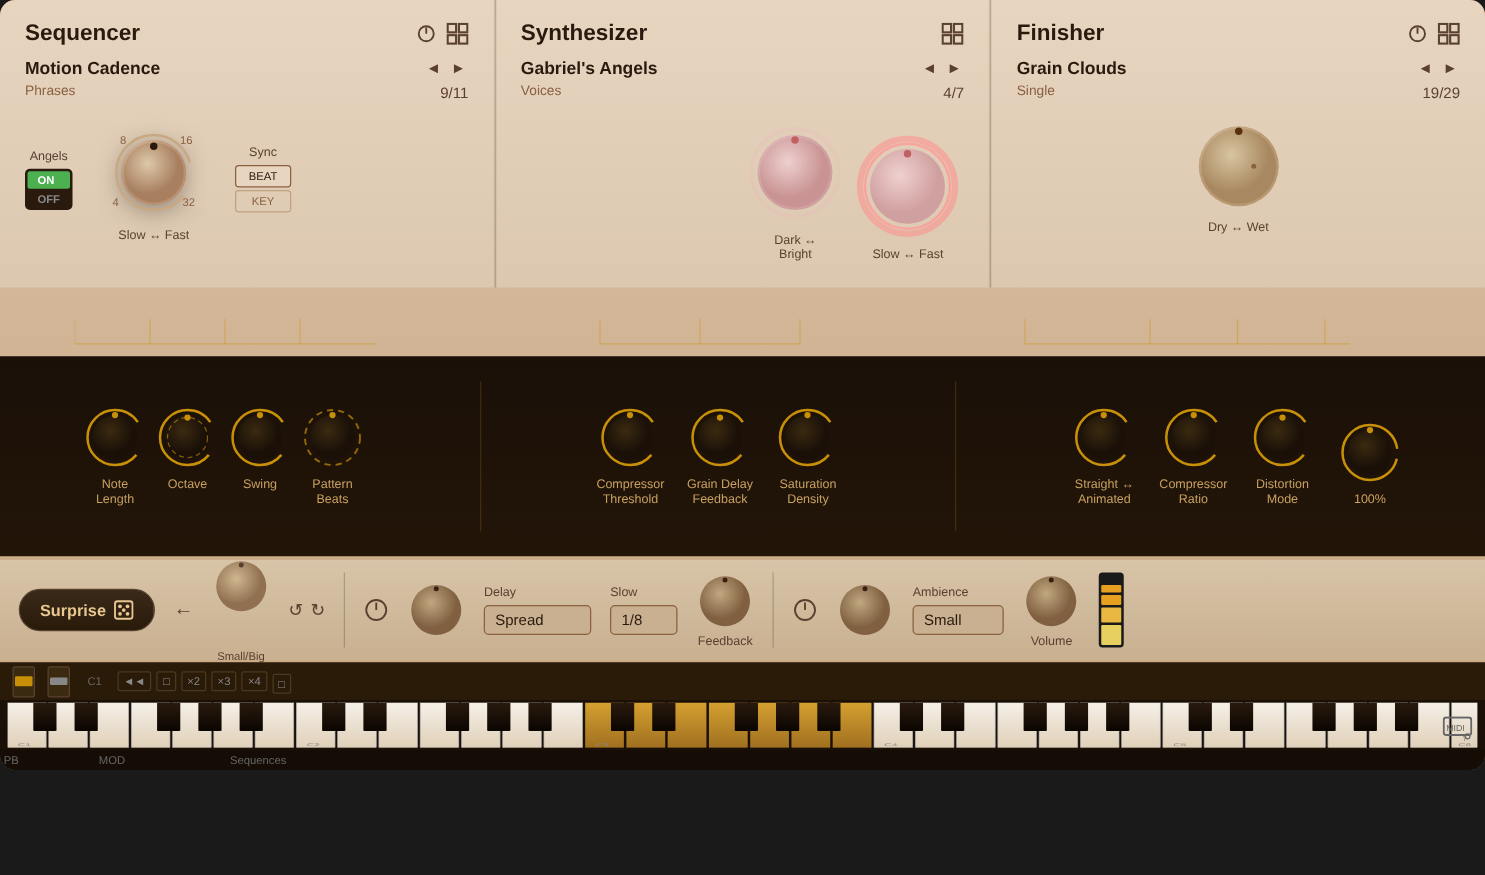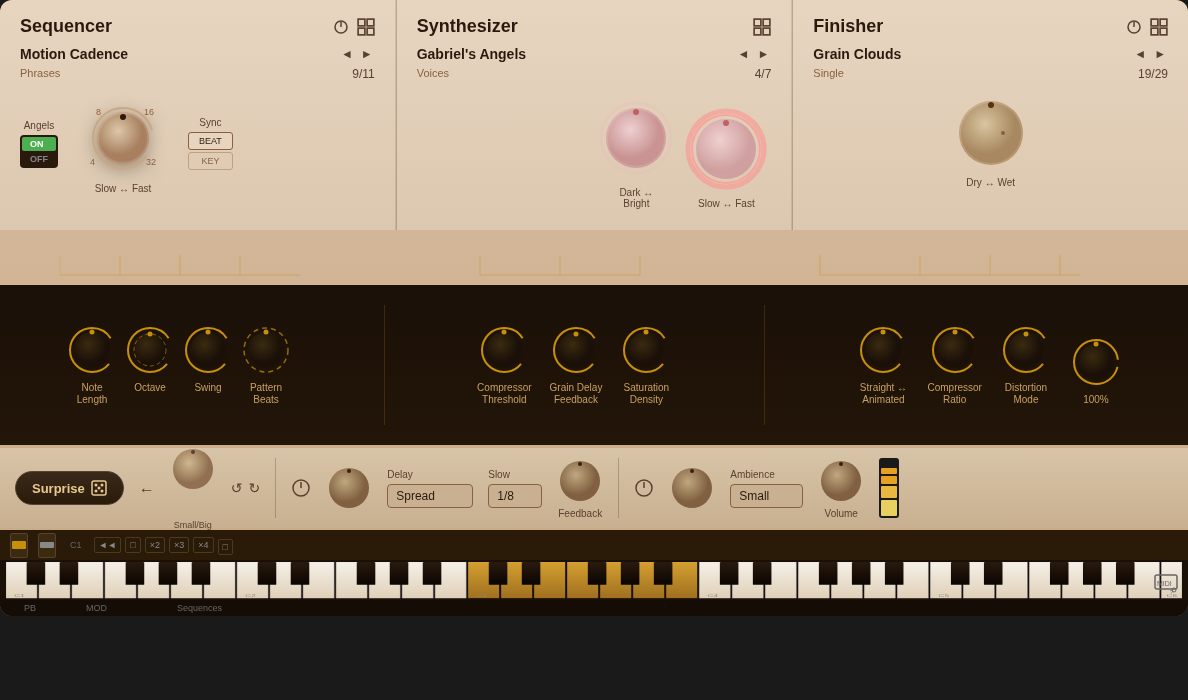--- a/index.html
+++ b/index.html
@@ -1115,21 +1115,21 @@
 
         <text x="8" y="92" font-size="8" fill="#888">C1</text>
         <text x="232" y="92" font-size="8" fill="#888">C2</text>
         <text x="456" y="92" font-size="8" fill="#888">C3</text>
         <text x="680" y="92" font-size="8" fill="#888">C4</text>
         <text x="904" y="92" font-size="8" fill="#888">C5</text>
         <text x="1125" y="92" font-size="8" fill="#888">C6</text>
       </svg>
     </div>
 
-    <div style="height:16px; background:#150d05; display:flex; align-items:center; padding:0 24px; gap: 50px;">
+    <div style="height:16px; background:#150d05; display:flex; align-items:center; padding:0 3px; gap: 64px;">
       <span style="font-size:9px; color:#666;">PB</span>
       <span style="font-size:9px; color:#666;">MOD</span>
       <span style="font-size:9px; color:#666; margin-left:20px;">Sequences</span>
     </div>
   </div>
 
   <div style="position:absolute; bottom:20px; right:10px; color:#888; font-size:11px; cursor:pointer;">
     <svg width="24" height="20" viewBox="0 0 24 20">
       <rect x="1" y="1" width="22" height="14" rx="2" fill="none" stroke="#666" stroke-width="1.5"></rect>
       <text x="3" y="12" font-size="7" fill="#666">MIDI</text>

